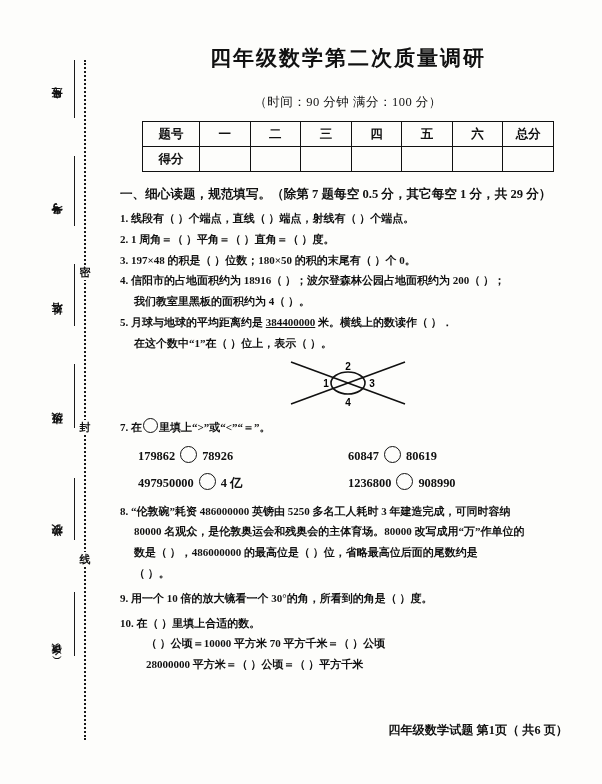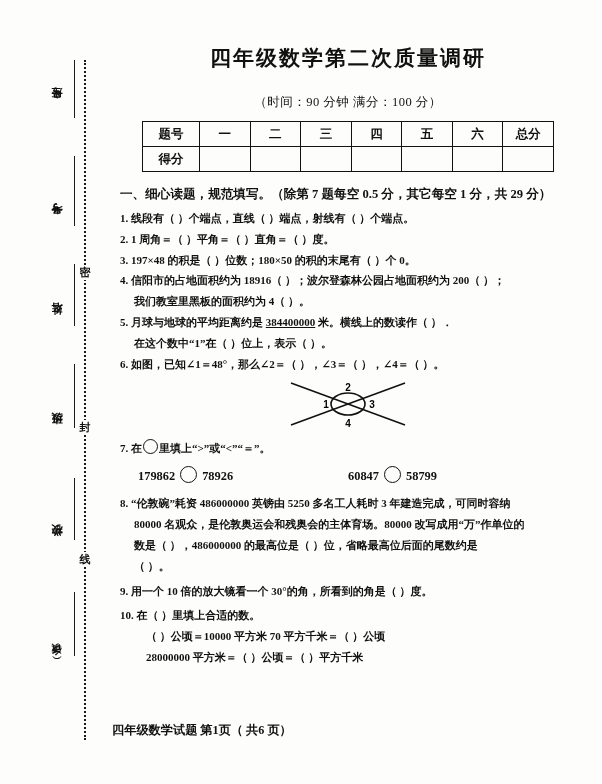--- a/index.html
+++ b/index.html
@@ -155,21 +155,21 @@
   .fig {
     margin: 2px 0 4px 0;
     text-align: center;
   }
 
   .footer {
     position: absolute;
     left: 112px;
     top: 722px;
     width: 456px;
-    text-align: left;
+    text-align: right;
     font-size: 12.2px;
     font-weight: bold;
   }
 </style>
 </head>
 <body>
 
 <div class="page">
 
   <div class="seal-col">
@@ -251,24 +251,20 @@
       <span>信阳市的占地面积约为 18916（        ）；波尔登森林公园占地面积约为 200（      ）；</span>
     </div>
     <div class="q sub">我们教室里黑板的面积约为 4（      ）。</div>
 
     <div class="q">
       <span>5.</span>
       <span>月球与地球的平均距离约是 </span><span class="u">384400000</span><span> 米。横线上的数读作（                    ）．</span>
     </div>
     <div class="q sub">在这个数中“1”在（      ）位上，表示（                ）。</div>
 
-    <div class="q">
-      <span>6.</span>
-      <span>如图，已知∠1＝48°，那么∠2＝（      ），∠3＝（      ），∠4＝（      ）。</span>
-    </div>
 
     <div class="fig">
       <svg width="150" height="54" viewBox="0 0 150 54">
         <line x1="18" y1="6" x2="132" y2="48" stroke="#111" stroke-width="1.6"></line>
         <line x1="18" y1="48" x2="132" y2="6" stroke="#111" stroke-width="1.6"></line>
         <ellipse cx="75" cy="27" rx="17" ry="11" fill="none" stroke="#111" stroke-width="1.6"></ellipse>
         <text x="75" y="14" font-size="10" font-weight="bold" text-anchor="middle" font-family="Liberation Sans, sans-serif">2</text>
         <text x="53" y="31" font-size="10" font-weight="bold" text-anchor="middle" font-family="Liberation Sans, sans-serif">1</text>
         <text x="99" y="31" font-size="10" font-weight="bold" text-anchor="middle" font-family="Liberation Sans, sans-serif">3</text>
         <text x="75" y="50" font-size="10" font-weight="bold" text-anchor="middle" font-family="Liberation Sans, sans-serif">4</text>
@@ -278,24 +274,32 @@
     <div class="q">
       <span>7.</span>
       <span>在</span><span class="circ-sm"></span><span>里填上“&gt;”或“&lt;”“＝”。</span>
     </div>
 
     <div class="cmp-row">
       <div>
         <span>179862</span><span class="circ"></span><span>78926</span>
       </div>
       <div>
-        <span>60847</span><span class="circ"></span><span>58799</span>
+        <span>60847</span><span class="circ"></span><span>80619</span>
       </div>
     </div>
 
+    <div class="cmp-row">
+      <div>
+        <span>497950000</span><span class="circ"></span><span>4 亿</span>
+      </div>
+      <div>
+        <span>1236800</span><span class="circ"></span><span>908990</span>
+      </div>
+    </div>
 
     <div class="q" style="margin-top:11px;">
       <span>8.</span>
       <span>“伦敦碗”耗资 486000000 英镑由 5250 多名工人耗时 3 年建造完成，可同时容纳</span>
     </div>
     <div class="q sub">80000 名观众，是伦敦奥运会和残奥会的主体育场。80000 改写成用“万”作单位的</div>
     <div class="q sub">数是（        ），486000000 的最高位是（          ）位，省略最高位后面的尾数约是</div>
     <div class="q sub">（          ）。</div>
 
     <div class="q" style="margin-top:7px;">

